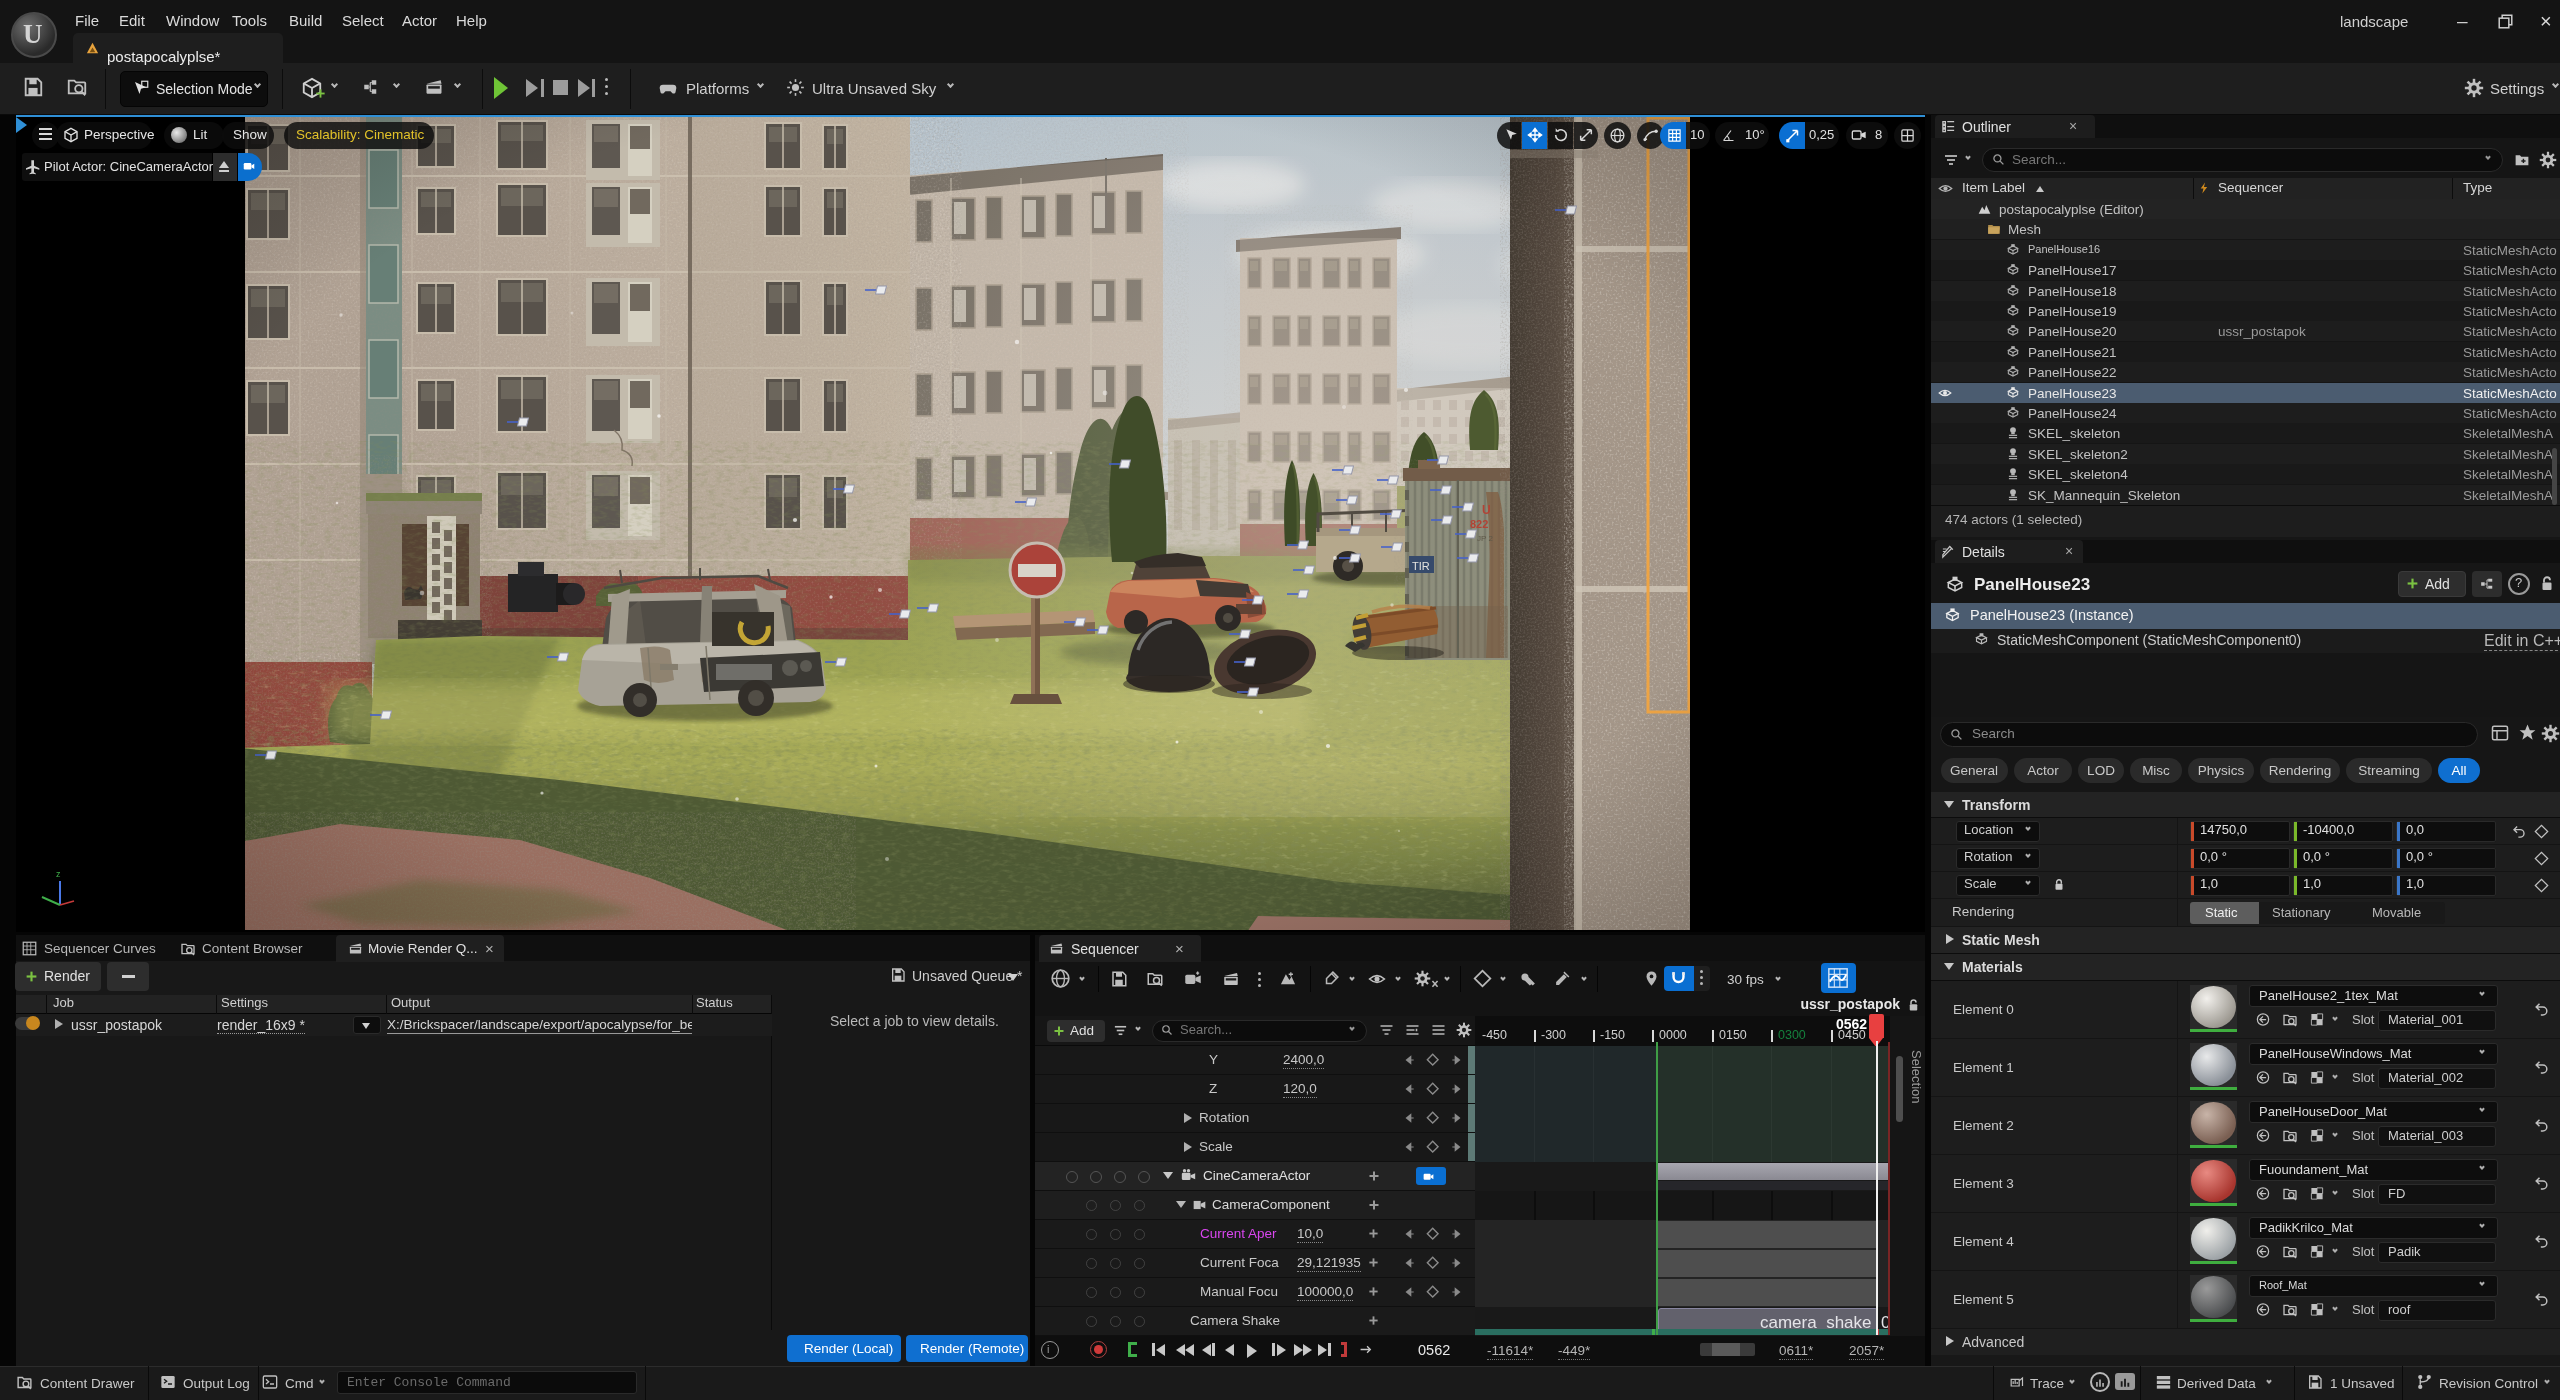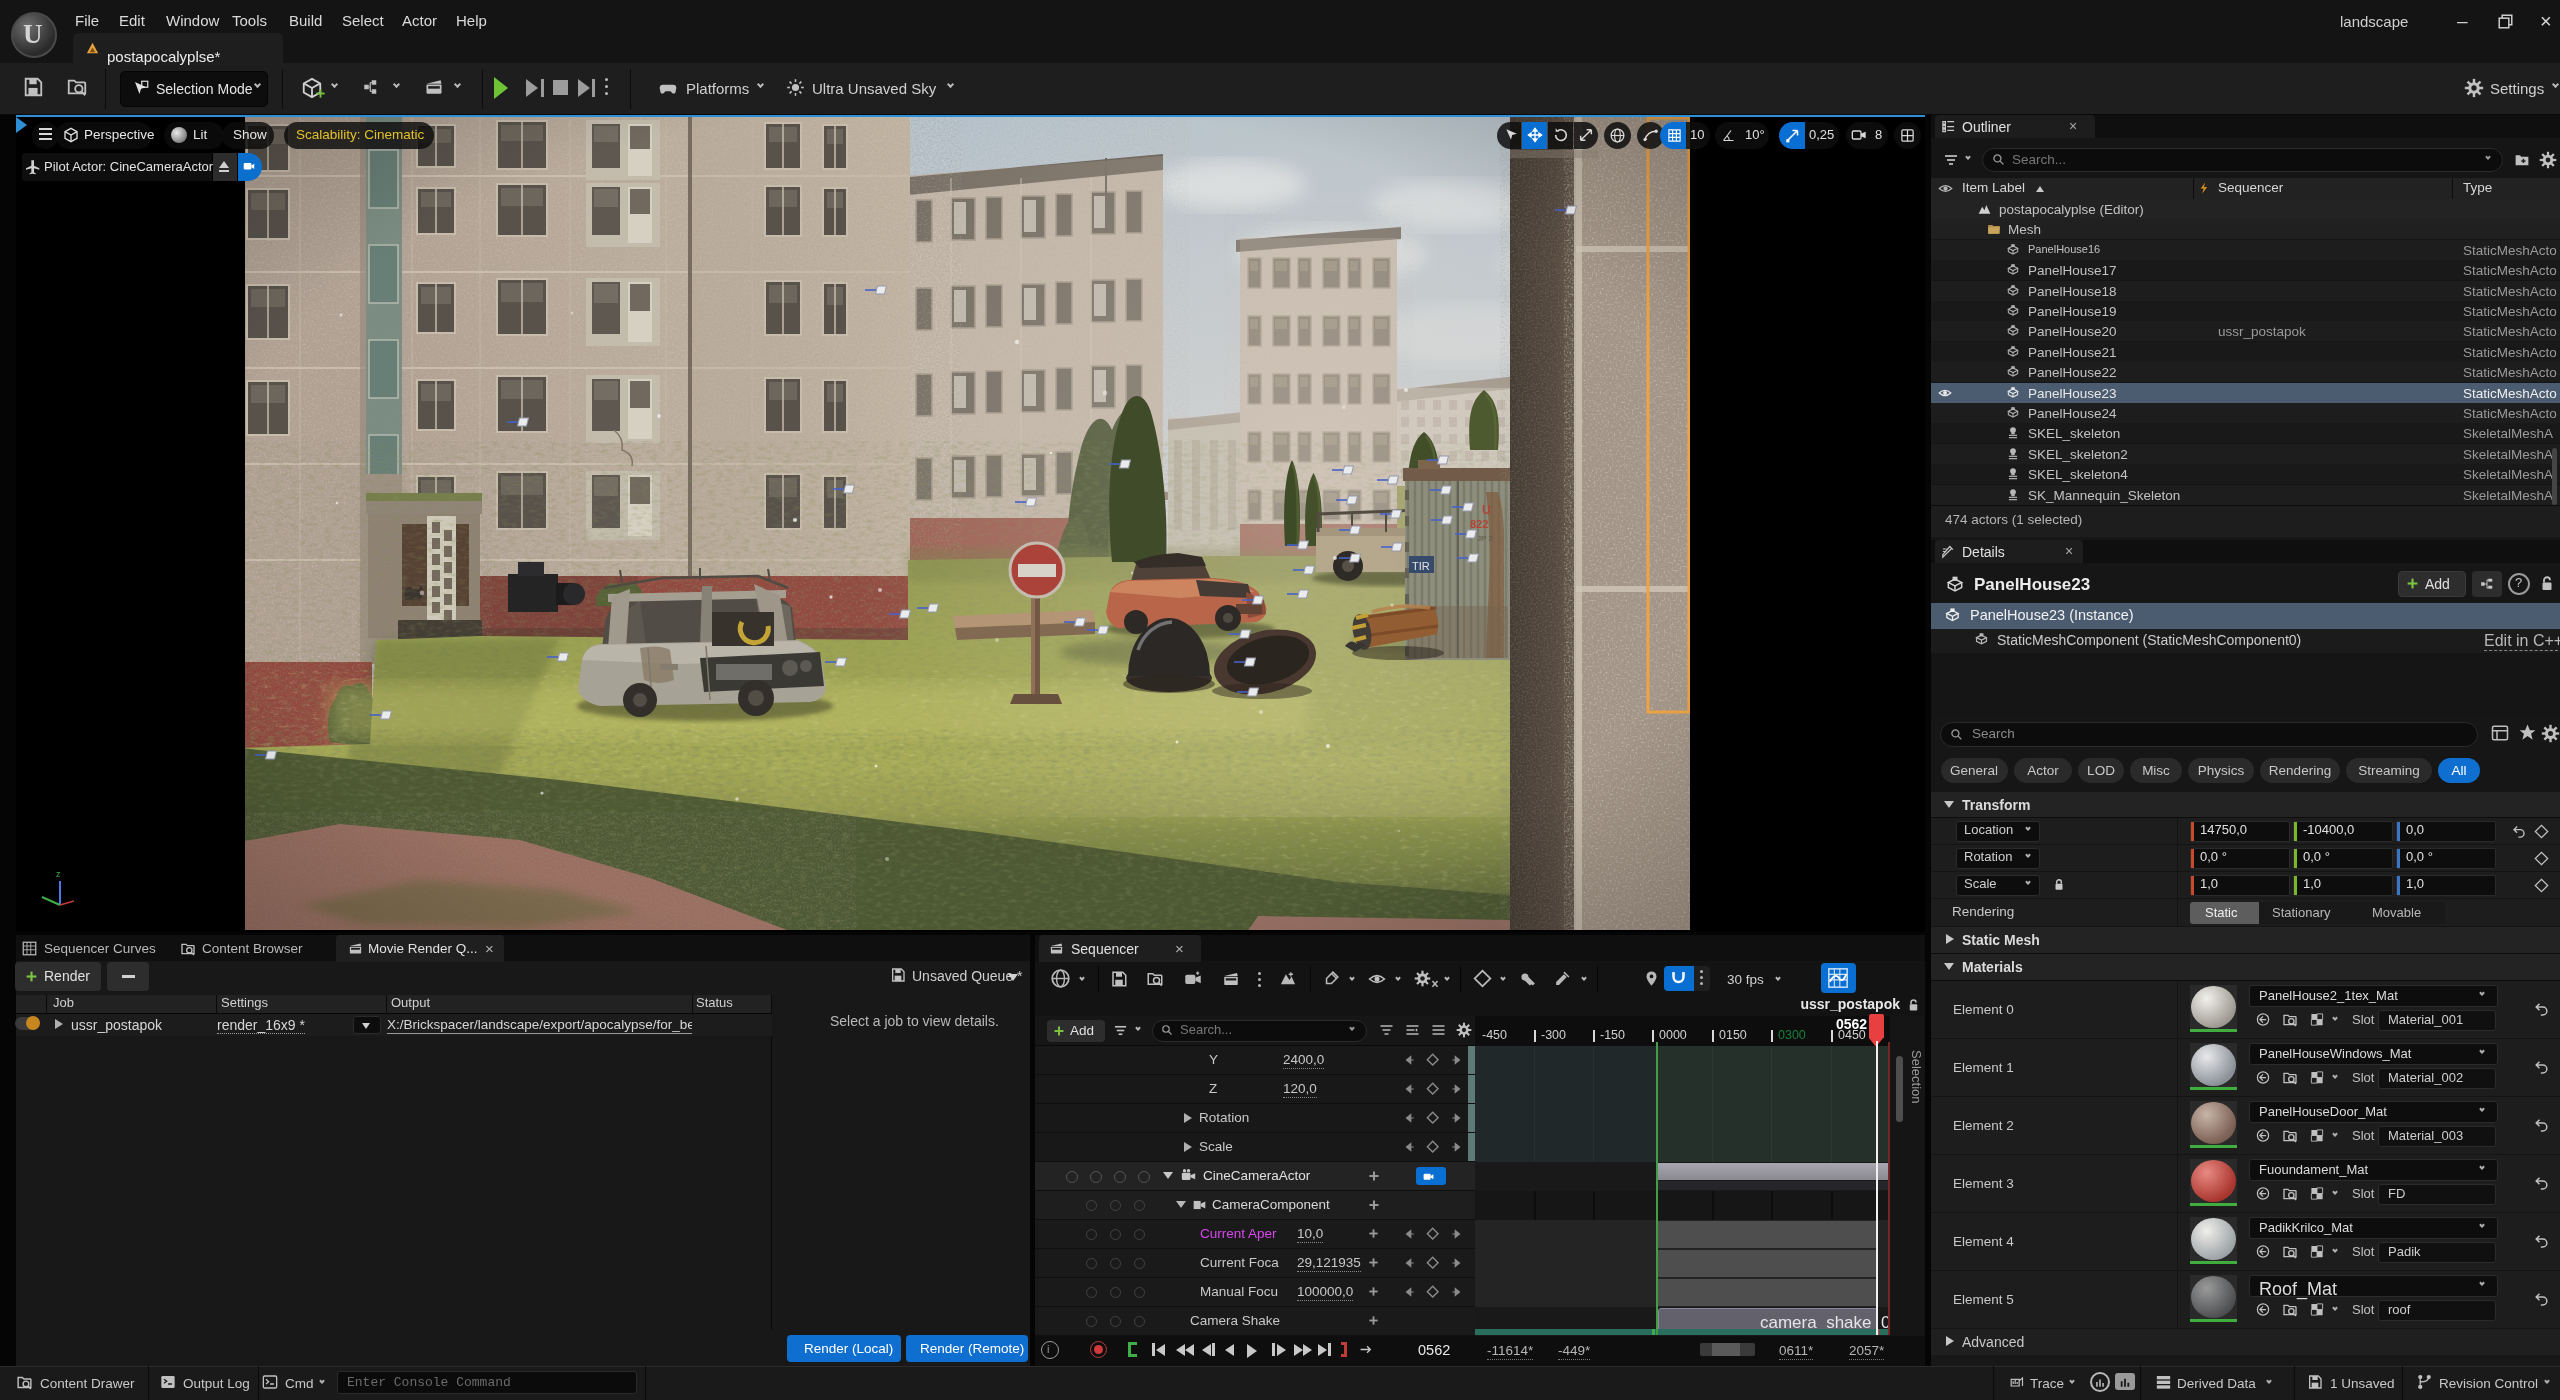--- a/index.html
+++ b/index.html
@@ -1884,21 +1884,21 @@
 <svg style="position:absolute;left:2533px;top:1233px" width="17" height="16" viewBox="0 0 24 24">
     <path d="M9 4 4 9l5 5M4 9h10a6 6 0 0 1 0 12h-3" fill="none" stroke="#c0c0c0" stroke-width="2.2"></path>
   </svg>
 <div style="position:absolute;left:1931px;top:1271px;width:629px;height:58px;background:#1d1d1d;border-bottom:1px solid #141414"></div>
 <div style="position:absolute;left:2177px;top:1271px;width:1px;height:58px;background:#141414"></div>
 <div style="position:absolute;left:1953px;top:1292px;font-size:13.5px;color:#c8c8c8;white-space:nowrap;">Element 5</div>
 <div style="position:absolute;left:2190px;top:1275px;width:47px;height:47px;background:#2a2a2a"></div>
 <div style="position:absolute;left:2191px;top:1276px;width:45px;height:42px;background:radial-gradient(circle at 35% 30%,#9a9a9a,#4a4c4e 75%);border-radius:50%"></div>
 <div style="position:absolute;left:2190px;top:1319px;width:47px;height:3px;background:#3fae3f"></div>
 <div style="position:absolute;left:2249px;top:1275px;width:249px;height:22px;background:#0d0d0d;border-radius:3px;border:1px solid #2b2b2b"></div>
-<div style="position:absolute;left:2259px;top:1279px;font-size:18px;color:#dcdcdc;white-space:nowrap;">Roof_Mat</div>
+<div style="position:absolute;left:2259px;top:1279px;font-size:11px;color:#dcdcdc;white-space:nowrap;">Roof_Mat</div>
 <div style="position:absolute;left:2478px;top:1283px;width:8px;height:4px;">
     <div style="position:absolute;width:4px;height:4px;border-right:2px solid #b0b0b0;border-bottom:2px solid #b0b0b0;transform:rotate(45deg);left:2px;top:-2px"></div>
   </div>
 <svg style="position:absolute;left:2255px;top:1302px" width="16" height="15" viewBox="0 0 24 24">
     <circle cx="12" cy="12" r="9" fill="none" stroke="#c0c0c0" stroke-width="2"></circle>
     <path d="M12 7l-5 5 5 5M7 12h10" stroke="#c0c0c0" stroke-width="2" fill="none"></path>
   </svg>
 <svg style="position:absolute;left:2282px;top:1302px" width="16" height="16" viewBox="0 0 24 24">
     <path d="M3 5h6l2 2h9a1 1 0 0 1 1 1v11H3z" fill="none" stroke="#c0c0c0" stroke-width="2"></path>
     <circle cx="14" cy="14" r="4" fill="none" stroke="#c0c0c0" stroke-width="2"></circle>

